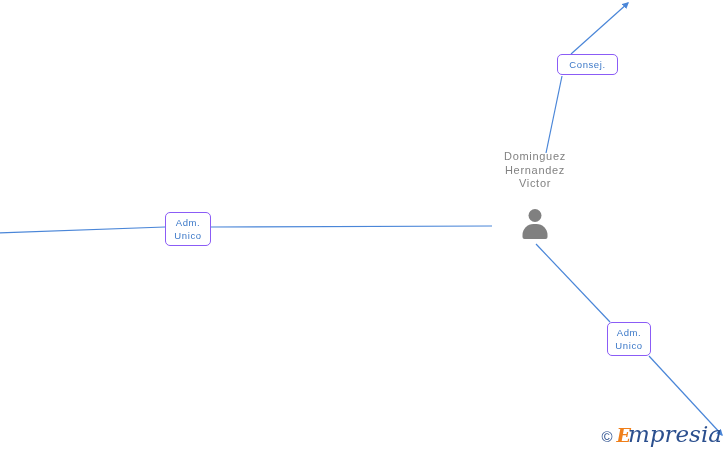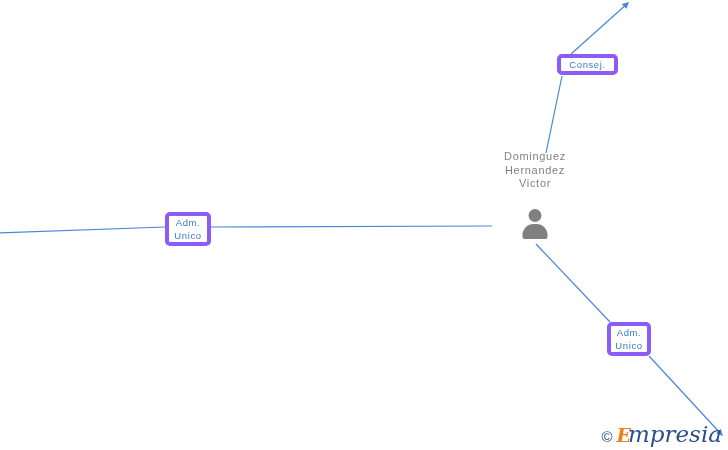--- a/index.html
+++ b/index.html
@@ -22,21 +22,21 @@
     top: 0;
     width: 728px;
     height: 450px;
   }
 
   
   .role-box {
     position: absolute;
     box-sizing: border-box;
     background: #ffffff;
-    border: 4px solid #8b5cf6;
+    border: 1px solid #8b5cf6;
     border-radius: 5px;
     color: #3b78c8;
     font-size: 9.5px;
     line-height: 13px;
     letter-spacing: 0.6px;
     text-align: center;
     display: flex;
     flex-direction: column;
     align-items: center;
     justify-content: center;

